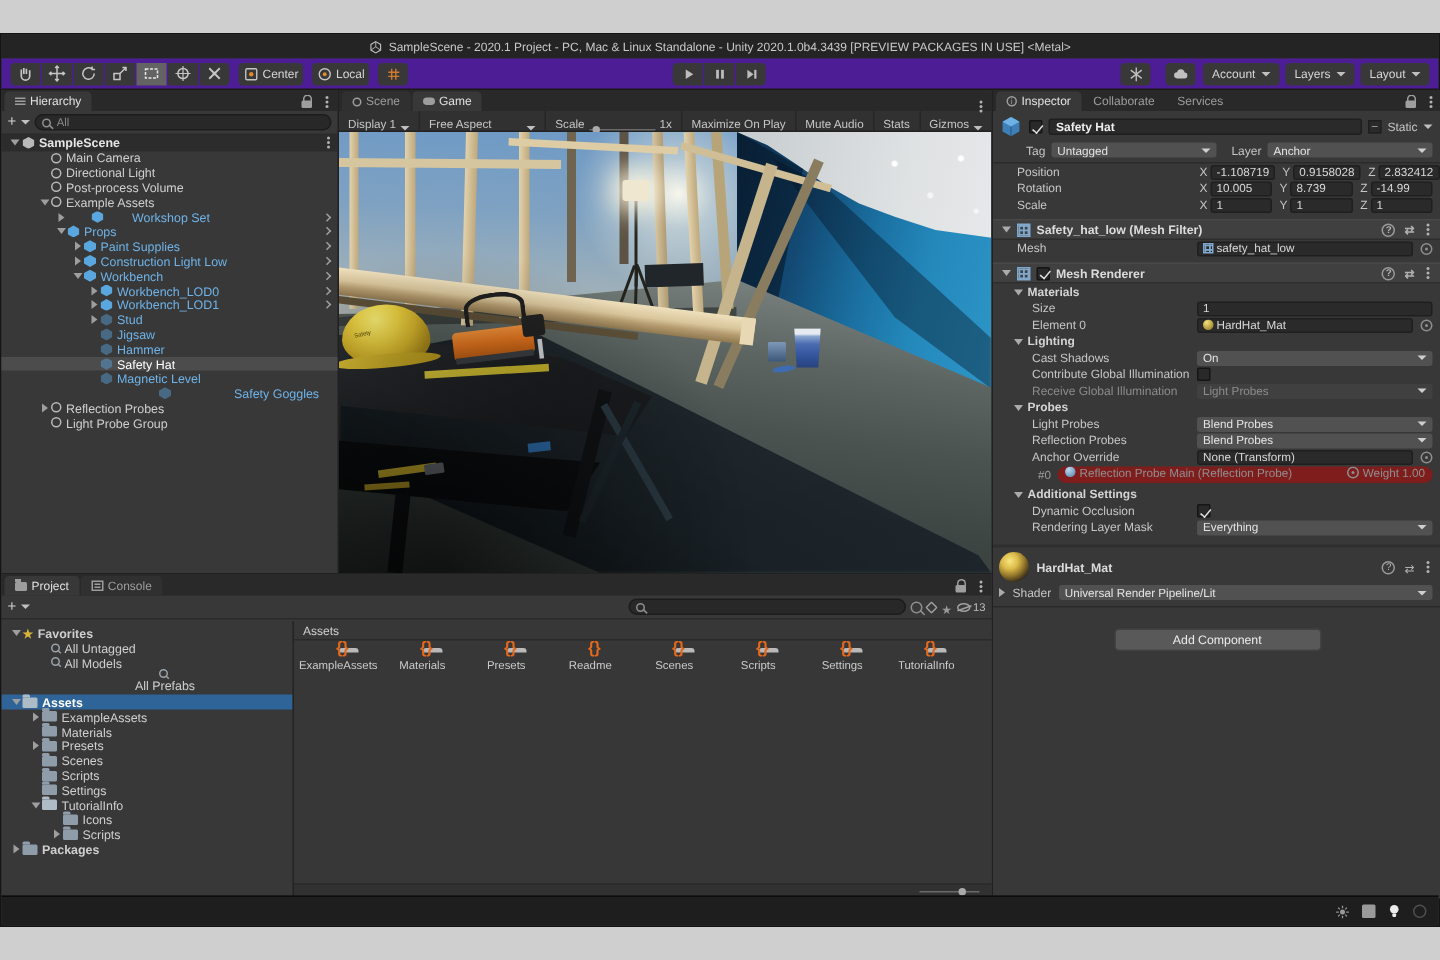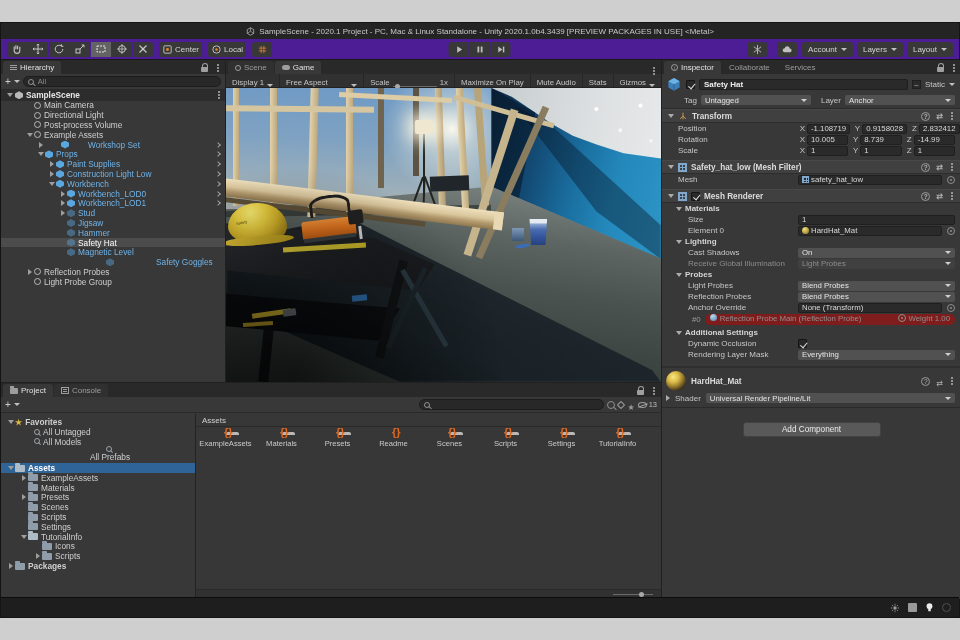--- a/index.html
+++ b/index.html
@@ -603,32 +603,20 @@
         <span class="dd" style="max-width:118px">
               <span>Untagged</span>
             </span>
         <span style="margin-left:6px">Layer</span>
         <span class="dd">
               <span>Anchor</span>
             </span>
       </div>
     </div>
 
-    <div class="chead">
-      <span class="fold"></span>
-      <svg width="10" height="10" viewBox="0 0 12 12">
-            <path d="M6 2v8M6 6L2.5 9.5M6 6l3.5 3.5" stroke="#c49552" stroke-width="1.2" fill="none"></path>
-          </svg>
-      <span>Transform</span>
-      <span class="rt">
-            <span class="hq"></span>
-            <span class="preset"></span>
-            <span class="kebab"></span>
-          </span>
-    </div>
     <div class="irow">
       <span class="lab">Position</span>
       <div class="vcol">
         <span class="tcell">
               <span class="axis">X</span>
               <span class="field">-1.108719</span>
             </span>
         <span class="tcell">
               <span class="axis">Y</span>
               <span class="field">0.9158028</span>
@@ -729,20 +717,26 @@
     <div class="subhead">
           <span class="fold"></span>
           <span>Lighting</span>
         </div>
     <div class="irow" style="padding-left:26px">
       <span class="lab" style="width:110px">Cast Shadows</span>
       <div class="vcol">
             <span class="dd">
               <span>On</span>
             </span>
+          </div>
+    </div>
+    <div class="irow" style="padding-left:26px">
+      <span class="lab" style="width:110px">Contribute Global Illumination</span>
+      <div class="vcol">
+            <span class="cb"></span>
           </div>
     </div>
     <div class="irow dis" style="padding-left:26px">
       <span class="lab" style="width:110px">Receive Global Illumination</span>
       <div class="vcol">
             <span class="dd dis">
               <span>Light Probes</span>
             </span>
           </div>
     </div>

